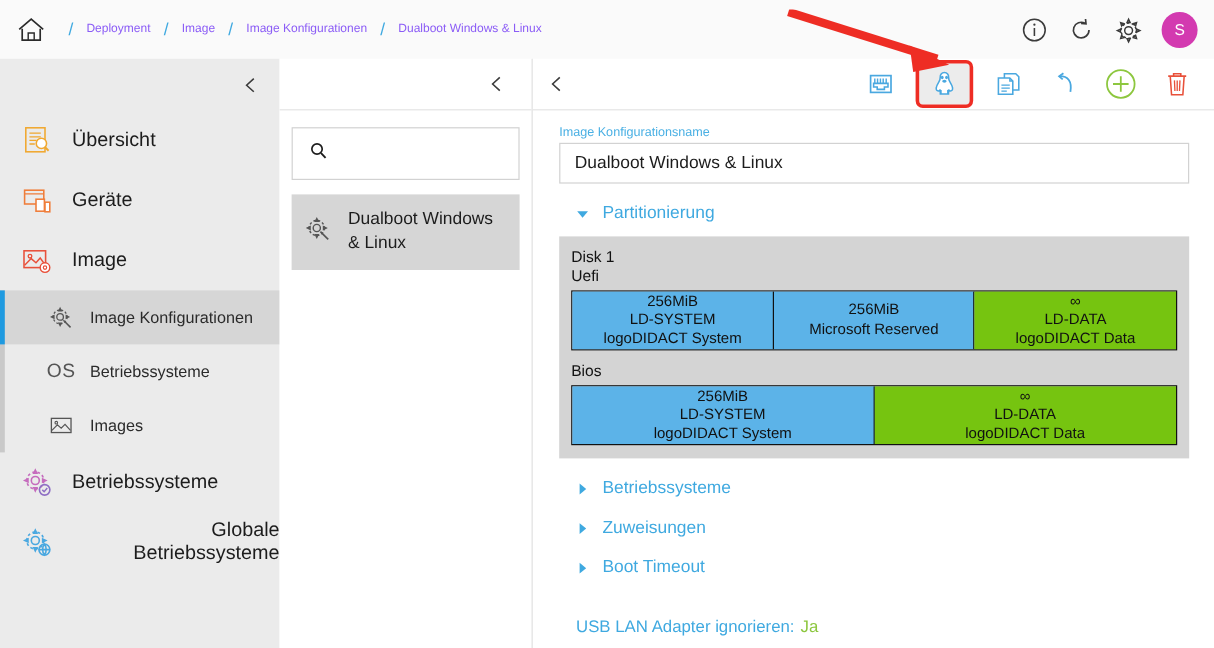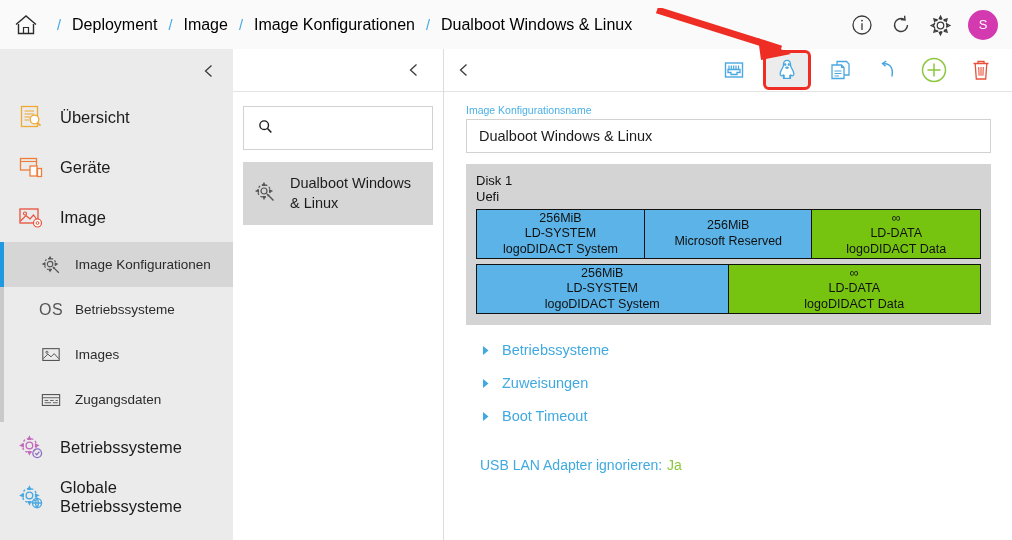--- a/index.html
+++ b/index.html
@@ -14,41 +14,42 @@
   .topbar {
     position: absolute; top: 0; left: 0;
     width: 1012px; height: 49px;
     background: #fafafa;
     display: flex; align-items: center;
   }
   .home-icon { margin-left: 10px; width: 32px; height: 32px;
     display: flex; align-items: center; justify-content: center; }
   .crumbs { display: flex; align-items: center; margin-left: 6px; }
   .crumb {
-    color: #000000; font-size: 16px; white-space: nowrap;
+    color: #8b5cf6; font-size: 10px; white-space: nowrap;
     padding: 0 2px; cursor: pointer;
   }
   .crumb-sep { color: #3fa9e0; font-size: 14.5px; margin: 0 9px; }
   .topbar-right {
     margin-left: auto; display: flex; align-items: center;
     gap: 17px; margin-right: 14px;
   }
   .tb-icon { width: 22px; height: 22px; cursor: pointer; }
   .avatar {
     width: 30px; height: 30px; border-radius: 50%;
     background: #d33ab0; color: #fff; font-size: 13px;
     display: flex; align-items: center; justify-content: center;
     cursor: pointer;
   }
 
   
   .sidebar {
     position: absolute; top: 49px; left: 0;
     width: 233px; height: 491px;
     background: #ebebeb;
+    text-align: right;
   }
   .sidebar-collapse {
     height: 43px; display: flex; align-items: center;
     justify-content: flex-end; padding-right: 16px; cursor: pointer;
   }
   .nav-item {
     display: flex; align-items: center;
     height: 50px; padding-left: 17px; cursor: pointer;
     position: relative;
   }
@@ -313,30 +314,20 @@
       <span class="ni-icon">
         <svg width="20" height="20" viewBox="0 0 22 22">
           <rect x="2" y="4" width="18" height="13" fill="none" stroke="#555" stroke-width="1.2"></rect>
           <circle cx="6.5" cy="8" r="1.2" fill="none" stroke="#555" stroke-width="1"></circle>
           <path d="M2.5 15 L7.5 10 L11 13 L14.5 9.5 L19.5 15" fill="none" stroke="#555" stroke-width="1.1"></path>
         </svg>
       </span>
       <span class="ni-label">Images</span>
     </div>
 
-    <div class="nav-sub">
-      <span class="ni-icon">
-        <svg width="20" height="20" viewBox="0 0 22 22">
-          <rect x="1.5" y="5" width="19" height="12" fill="none" stroke="#555" stroke-width="1.2"></rect>
-          <path d="M1.5 8.5 H20.5" stroke="#555" stroke-width="1"></path>
-          <path d="M4 11.5 H8 M10 11.5 H14 M16 11.5 H18.5 M4 14 H11 M13 14 H18.5" stroke="#555" stroke-width="1"></path>
-        </svg>
-      </span>
-      <span class="ni-label">Zugangsdaten</span>
-    </div>
   </div>
 
   <div class="nav-item">
     <span class="ni-icon">
       <svg width="27" height="27" viewBox="0 0 26 26">
         <g fill="none" stroke="#c56bbd" stroke-width="1.3">
           <circle cx="11" cy="11" r="3.2"></circle>
           <circle cx="11" cy="11" r="6.8" stroke-dasharray="2.2 2"></circle>
           <path d="M11 2.6 L12.2 5.1 L9.8 5.1 Z"></path>
           <path d="M11 19.4 L9.8 16.9 L12.2 16.9 Z"></path>
@@ -468,40 +459,49 @@
           <path d="M9.7 9 L10.1 17.8 M12 9 L12 17.8 M14.3 9 L13.9 17.8" stroke="#e8503a" stroke-width="1.1"></path>
         </svg>
       </span>
     </div>
   </div>
 
   <div class="form">
     <div class="field-label">Image Konfigurationsname</div>
     <div class="field-input">Dualboot Windows &amp; Linux</div>
 
+    <div class="section-toggle">
+      <span class="tri">
+        <svg width="11" height="11" viewBox="0 0 11 11">
+            <path d="M1 3 L10 3 L5.5 8.5 Z" fill="#3fa9e0"></path>
+          </svg>
+      </span>
+      <span>Partitionierung</span>
+    </div>
 
     <div class="disk-panel">
       <div class="disk-title">Disk 1</div>
       <div class="disk-mode">Uefi</div>
       <div class="part-row" id="uefi-row">
           <div class="part" style="background: rgb(92, 179, 232); width: 33.4%;">
             <div class="p-size">256MiB</div>
             <div class="p-name">LD-SYSTEM</div>
             <div class="p-desc">logoDIDACT System</div>
           </div>
           <div class="part" style="background: rgb(92, 179, 232); width: 33.3%;">
             <div class="p-size">256MiB</div>
             <div class="p-desc">Microsoft Reserved</div>
           </div>
           <div class="part" style="background: rgb(118, 196, 16); width: 33.3%;">
             <div class="p-size">∞</div>
             <div class="p-name">LD-DATA</div>
             <div class="p-desc">logoDIDACT Data</div>
           </div>
         </div>
+      <div class="mode-label">Bios</div>
       <div class="part-row" id="bios-row">
           <div class="part" style="background: rgb(92, 179, 232); width: 50%;">
             <div class="p-size">256MiB</div>
             <div class="p-name">LD-SYSTEM</div>
             <div class="p-desc">logoDIDACT System</div>
           </div>
           <div class="part" style="background: rgb(118, 196, 16); width: 50%;">
             <div class="p-size">∞</div>
             <div class="p-name">LD-DATA</div>
             <div class="p-desc">logoDIDACT Data</div>

